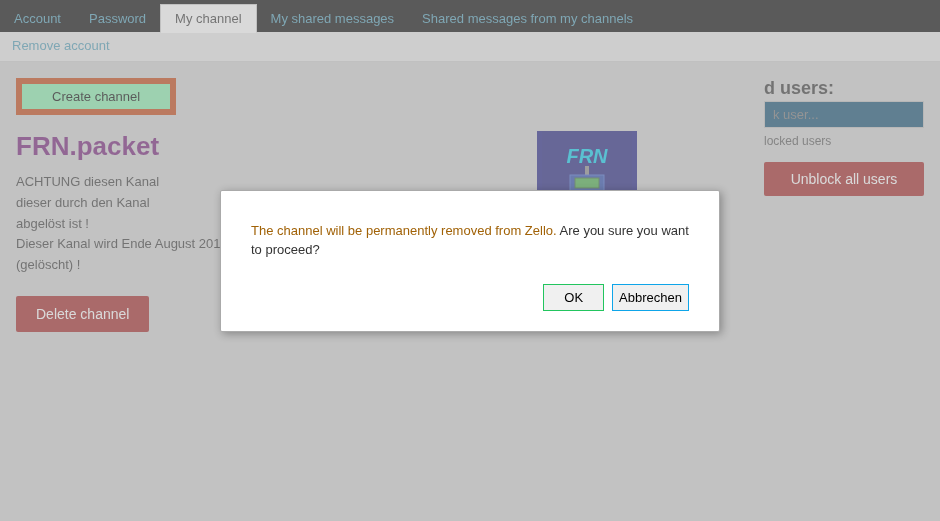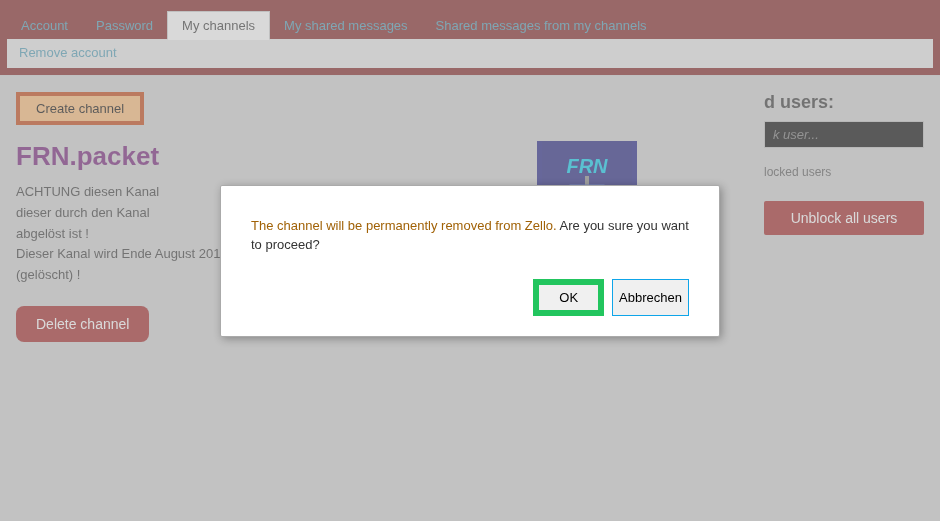--- a/index.html
+++ b/index.html
@@ -8,23 +8,23 @@
       font-size: 13px;
       background: #d0d0d0;
       width: 940px;
       height: 521px;
       overflow: hidden;
       position: relative;
     }
 
     
     .top-nav {
-      background: #7f1d1d;
+      background: #000000;
       border-bottom: 1px solid #ccc;
-      padding: 7px;
+      padding: 0;
     }
     .nav-tabs {
       display: flex;
       align-items: center;
       padding: 4px 0 0 0;
       flex-wrap: wrap;
     }
     .nav-tab {
       padding: 6px 14px;
       color: #4a9ab5;
@@ -53,23 +53,23 @@
 
     
     .main-content {
       background: #d0d0d0;
       padding: 16px 16px;
       position: relative;
     }
 
     
     .btn-create-channel {
-      background: #fdba74;
-      border: 4px solid #c2410c;
-      padding: 5px 16px;
+      background: #86efac;
+      border: 6px solid #c2410c;
+      padding: 5px 30px;
       font-size: 13px;
       cursor: pointer;
       margin-bottom: 16px;
     }
 
     
     .channel-area {
       display: flex;
       gap: 20px;
     }
@@ -90,21 +90,21 @@
       line-height: 1.6;
       margin-bottom: 20px;
     }
     .btn-delete-channel {
       background: #a02020;
       color: #fff;
       border: none;
       padding: 10px 20px;
       font-size: 14px;
       cursor: pointer;
-      border-radius: 8px;
+      border-radius: 2px;
     }
 
     
     .channel-right {
       flex: 1;
       display: flex;
       flex-direction: column;
       align-items: flex-start;
       gap: 10px;
     }
@@ -158,47 +158,45 @@
     
     .blocked-users-panel {
       position: absolute;
       right: 16px;
       top: 16px;
     }
     .blocked-users-title {
       font-size: 18px;
       font-weight: bold;
       color: #333;
-      margin-bottom: 8px;
+      margin-bottom: 2px;
     }
     .blocked-search {
       width: 160px;
       padding: 5px 8px;
       border: 1px solid #bbb;
-      background: #000000;
-      font-size: 13px;
-      margin-bottom: 17px;
+      background: #0c4a6e;
+      font-size: 13px;
+      margin-bottom: 6px;
       color: #999;
-      font-style: italic;
     }
     .blocked-list-label {
       font-size: 12px;
       color: #555;
       margin-bottom: 14px;
     }
     .btn-unblock-all {
       background: #a02020;
       color: #fff;
       border: none;
       padding: 9px 18px;
       font-size: 14px;
       cursor: pointer;
       border-radius: 2px;
       width: 100%;
-      margin-top: 8px;
     }
 
     
     .modal-overlay {
       position: absolute;
       top: 0; left: 0;
       width: 940px;
       height: 521px;
       background: rgba(180,180,180,0.5);
       display: flex;
@@ -220,41 +218,41 @@
       margin-bottom: 24px;
       line-height: 1.5;
     }
     .modal-buttons {
       display: flex;
       justify-content: flex-end;
       gap: 8px;
     }
     .btn-ok {
       background: #f0f0f0;
-      border: 6px solid #22c55e;
+      border: 1px solid #22c55e;
       padding: 5px 20px;
       font-size: 13px;
       cursor: pointer;
     }
     .btn-abbrechen {
       background: #f0f0f0;
       border: 1px solid #0ea5e9;
       padding: 5px 6px;
       font-size: 13px;
       cursor: pointer;
     }
   </style>
 </head>
 <body>
 
 <div class="top-nav">
   <div class="nav-tabs">
     <a class="nav-tab">Account</a>
     <a class="nav-tab">Password</a>
-    <a class="nav-tab active">My channels</a>
+    <a class="nav-tab active">My channel</a>
     <a class="nav-tab">My shared messages</a>
     <a class="nav-tab">Shared messages from my channels</a>
   </div>
   <div class="nav-row2">
     <a>Remove account</a>
   </div>
 </div>
 
 <div class="main-content">
   <button class="btn-create-channel">Create channel</button>

